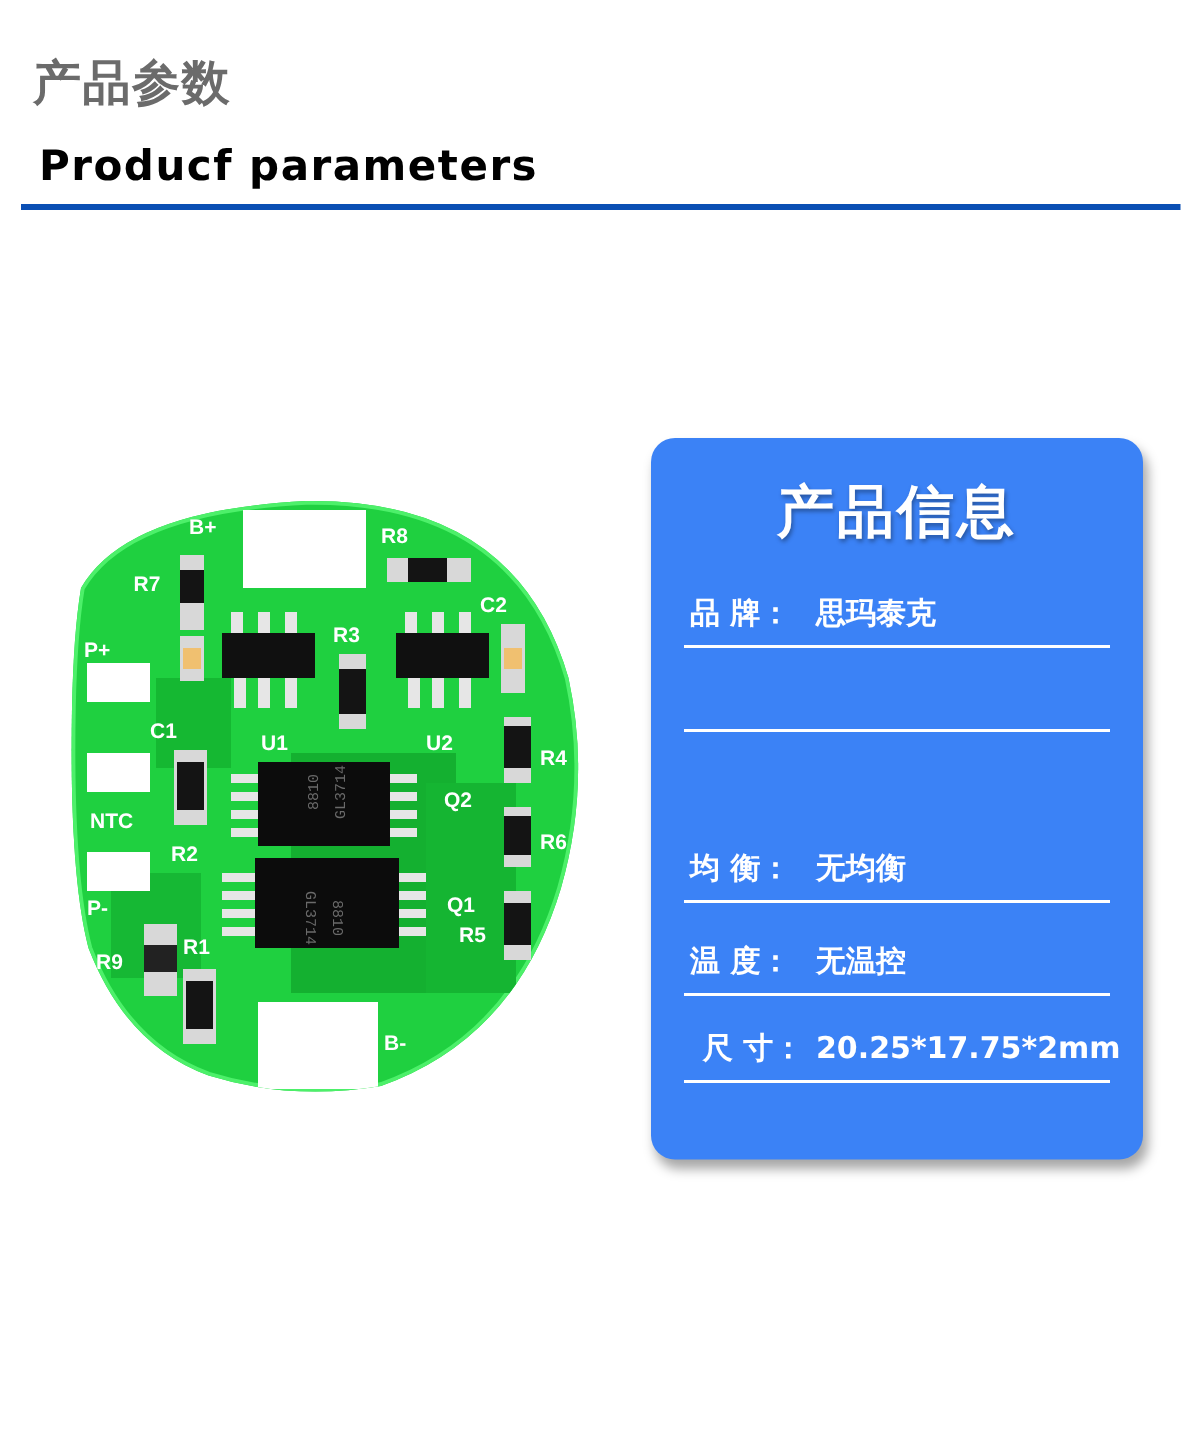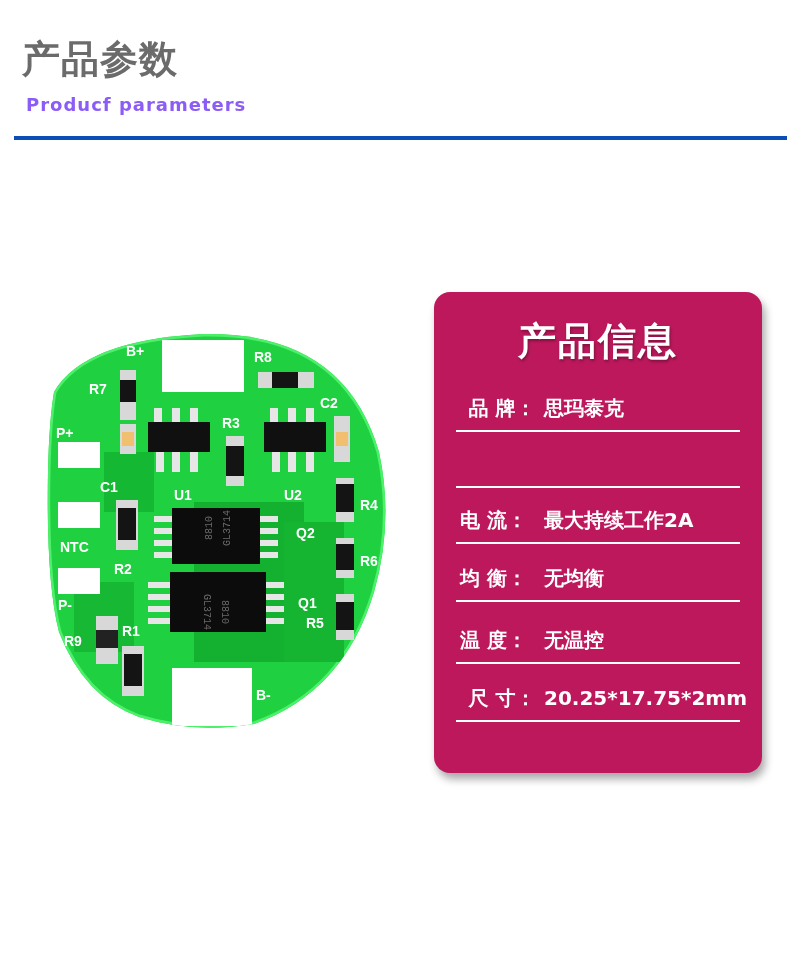--- a/index.html
+++ b/index.html
@@ -1,24 +1,24 @@
 <!DOCTYPE html>
 <html><head>
 <meta charset="utf-8">
 <style>
   html, body { margin:0; padding:0; }
   body { width:800px; height:954px; background:#ffffff; position:relative; overflow:hidden;
          font-family:"DejaVu Sans","Liberation Sans",sans-serif; }
-  .hdr-cn { position:absolute; left:22px; top:34px; font-size:38px; font-weight:bold; color:#6b6b6b; letter-spacing:1px; }
-  .hdr-en { position:absolute; left:26px; top:94px; font-size:18px; font-weight:bold; color:#8b5cf6; letter-spacing:1px; }
+  .hdr-cn { position:absolute; left:22px; top:34px; font-size:32px; font-weight:bold; color:#6b6b6b; letter-spacing:1px; }
+  .hdr-en { position:absolute; left:26px; top:94px; font-size:28px; font-weight:bold; color:#000000; letter-spacing:1px; }
   .hdr-line { position:absolute; left:14px; top:136px; width:773px; height:4px; background:#0b4fb4; }
 
   .pcb { position:absolute; left:44px; top:332px; width:350px; height:400px; }
 
-  .panel { position:absolute; left:434px; top:292px; width:328px; height:481px; background:#be185d;
+  .panel { position:absolute; left:434px; top:292px; width:328px; height:481px; background:#3b82f6;
            border-radius:16px; box-shadow:3px 6px 8px rgba(0,0,0,0.35); }
   .panel-title { position:absolute; left:0; right:0; top:24px; text-align:center; font-size:38px; font-weight:bold;
                  color:#ffffff; letter-spacing:2px; text-shadow:1px 2px 3px rgba(0,0,0,0.35); }
   .row { position:absolute; left:22px; right:22px; height:56px; }
   .row .txt { position:absolute; left:4px; bottom:10px; font-size:20px; font-weight:bold; color:#ffffff; white-space:nowrap; }
   .row .lbl { display:inline-block; width:84px; }
   .row .line { position:absolute; left:0; right:0; bottom:0; height:2px; background:#ffffff; }
 </style>
 </head>
 <body>
@@ -161,29 +161,25 @@
     <g>
         <rect x="78" y="314" width="22" height="50" fill="#d8d8d8"></rect>
         <rect x="80" y="322" width="18" height="32" fill="#141414"></rect>
       </g>
   </g>
 </svg>
 
 <div class="panel">
   <div class="panel-title">产品信息</div>
 
-  <div class="row" style="top:84px;text-align:center;">
+  <div class="row" style="top:84px;">
     <div class="txt"><span class="lbl">品 牌：</span><span>思玛泰克</span></div>
     <div class="line"></div>
   </div>
   <div class="row" style="top:140px;">
-    <div class="line"></div>
-  </div>
-  <div class="row" style="top:196px;">
-    <div class="txt"><span class="lbl">电  流：</span><span>最大持续工作2A</span></div>
     <div class="line"></div>
   </div>
   <div class="row" style="top:254px;">
     <div class="txt"><span class="lbl">均  衡：</span><span>无均衡</span></div>
     <div class="line"></div>
   </div>
   <div class="row" style="top:316px;">
     <div class="txt"><span class="lbl">温  度：</span><span>无温控</span></div>
     <div class="line"></div>
   </div>

